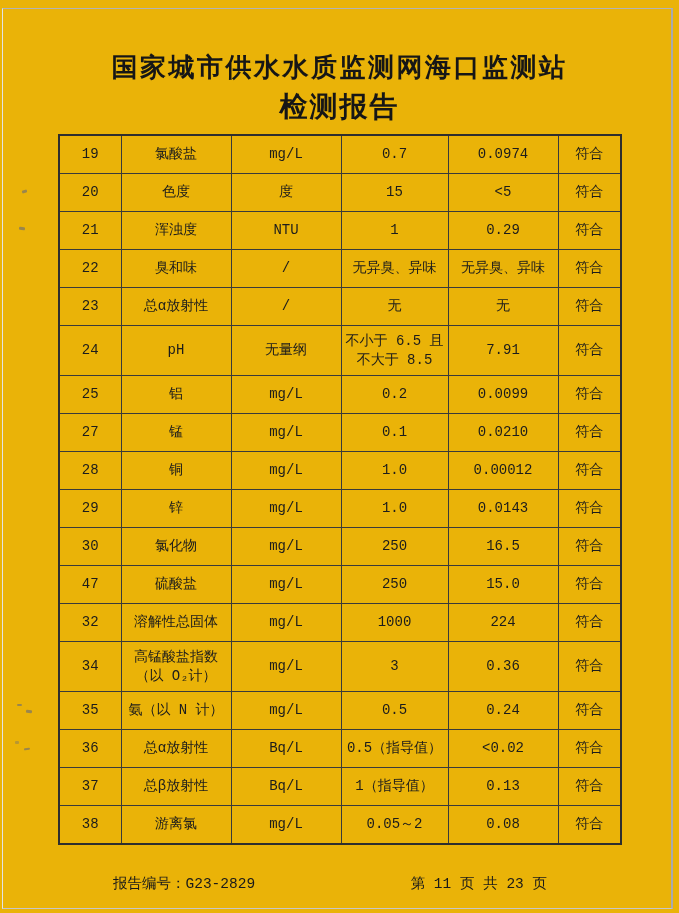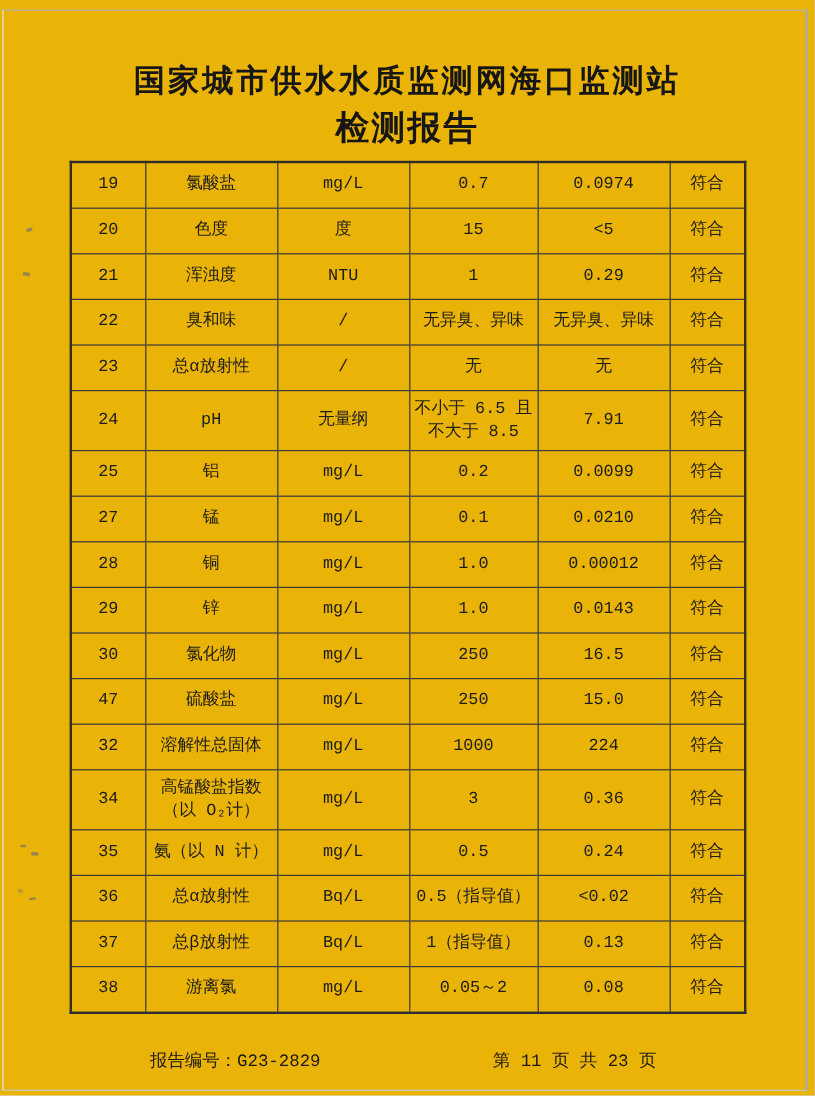--- a/index.html
+++ b/index.html
@@ -52,21 +52,21 @@
     vertical-align: middle;
     font-size: 14px;
     line-height: 1.35;
     padding: 2px 3px;
   }
   tr.row-standard td { height: 33px; }
   tr.row-tall td { height: 45px; }
   .footer {
     position: absolute;
     top: 874px;
-    left: 125px;
+    left: 113px;
     right: 132px;
     display: flex;
     justify-content: space-between;
     font-size: 14.5px;
     color: #1a1a1a;
   }
   .speck {
     position: absolute;
     background: #6f6f72;
     opacity: 0.65;

